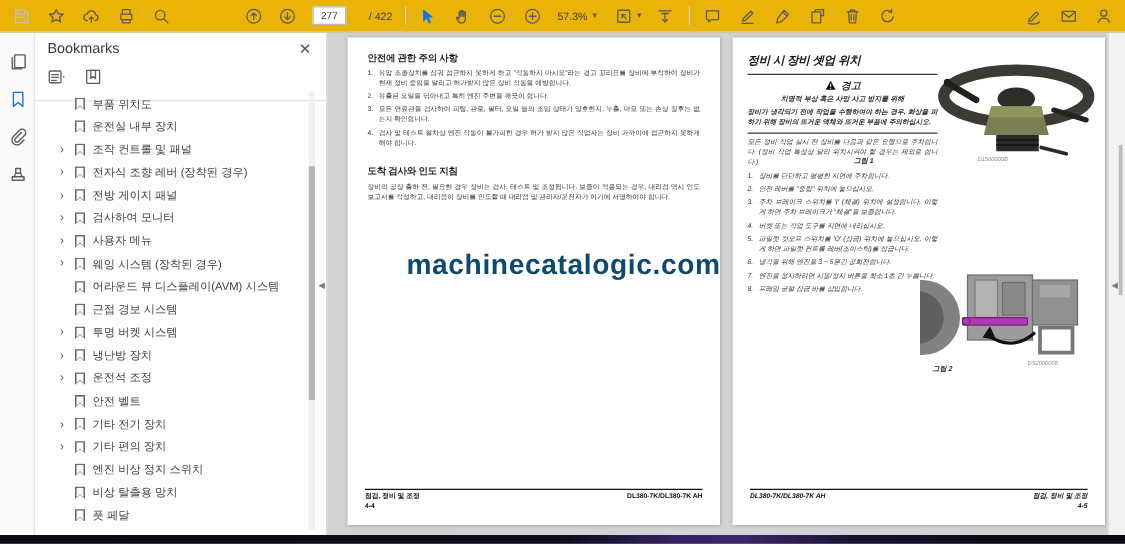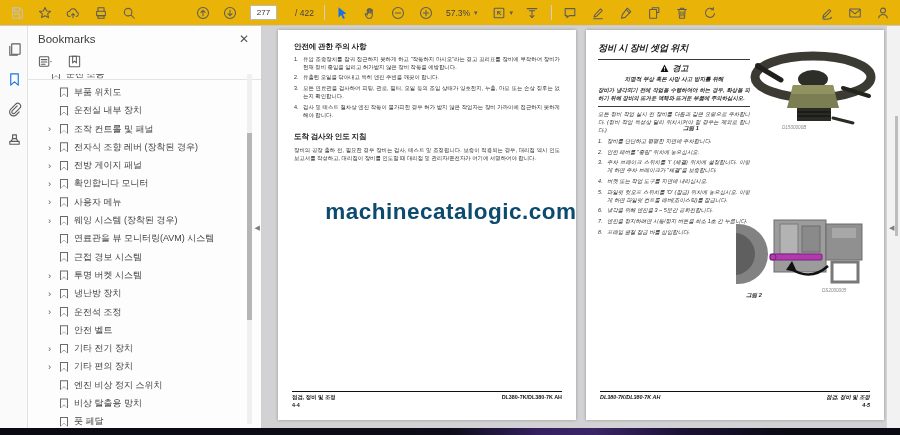--- a/index.html
+++ b/index.html
@@ -289,25 +289,20 @@
           <path d="M13 7.5l1.7 0-0.85 1.5z" style="fill:#5d5d5d;stroke:none"></path>
         </svg></span>
     <span>
       <svg viewBox="0 0 16 16">
           <rect x="2.5" y="2.5" width="11" height="11" rx="0.5"></rect>
           <path d="M6 2.5h4v7L8 7.6 6 9.5z"></path>
         </svg></span>
   </div>
 
   <div class="bmlist">
-    <div class="brow first">
-      <span class="chev open">›</span>
-      <span class="ribbon"></span>
-      <span>운전 조종</span>
-      </div>
     <div class="brow child">
       <span class="chev empty">›</span>
         <span class="ribbon"></span>
       <span>부품 위치도</span>
       </div>
     <div class="brow child">
       <span class="chev empty">›</span>
         <span class="ribbon"></span>
       <span>운전실 내부 장치</span>
       </div>
@@ -322,36 +317,36 @@
       <span>전자식 조향 레버 (장착된 경우)</span>
       </div>
     <div class="brow child">
       <span class="chev">›</span>
       <span class="ribbon"></span>
       <span>전방 게이지 패널</span>
       </div>
     <div class="brow child">
       <span class="chev">›</span>
       <span class="ribbon"></span>
-      <span>확인합니다 모니터</span>
+      <span>검사하여 모니터</span>
       </div>
     <div class="brow child">
       <span class="chev">›</span>
       <span class="ribbon"></span>
       <span>사용자 메뉴</span>
       </div>
     <div class="brow child">
       <span class="chev">›</span>
       <span class="ribbon"></span>
       <span>웨잉 시스템 (장착된 경우)</span>
       </div>
     <div class="brow child">
       <span class="chev empty">›</span>
         <span class="ribbon"></span>
-      <span>연료관을 뷰 모니터링(AVM) 시스템</span>
+      <span>어라운드 뷰 디스플레이(AVM) 시스템</span>
       </div>
     <div class="brow child">
       <span class="chev empty">›</span>
         <span class="ribbon"></span>
       <span>근접 경보 시스템</span>
       </div>
     <div class="brow child">
       <span class="chev">›</span>
       <span class="ribbon"></span>
       <span>투명 버켓 시스템</span>

